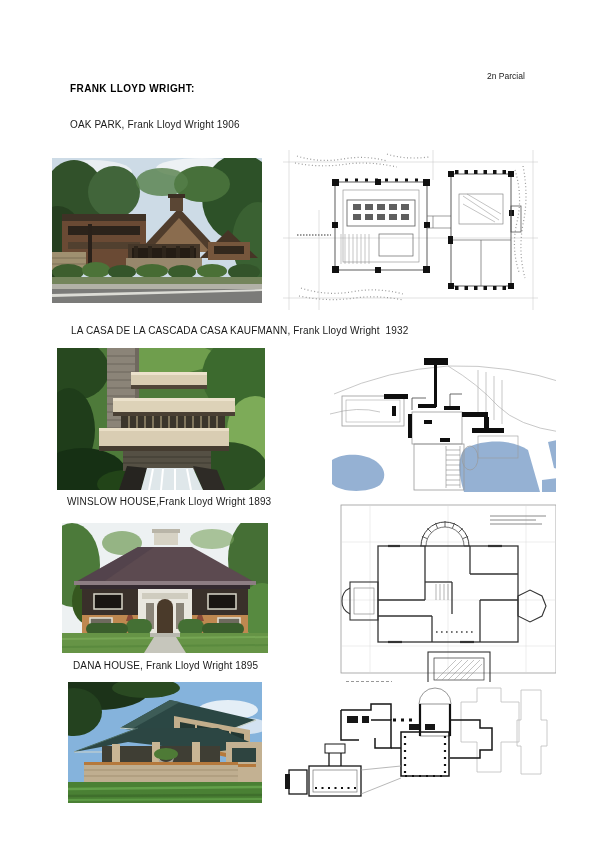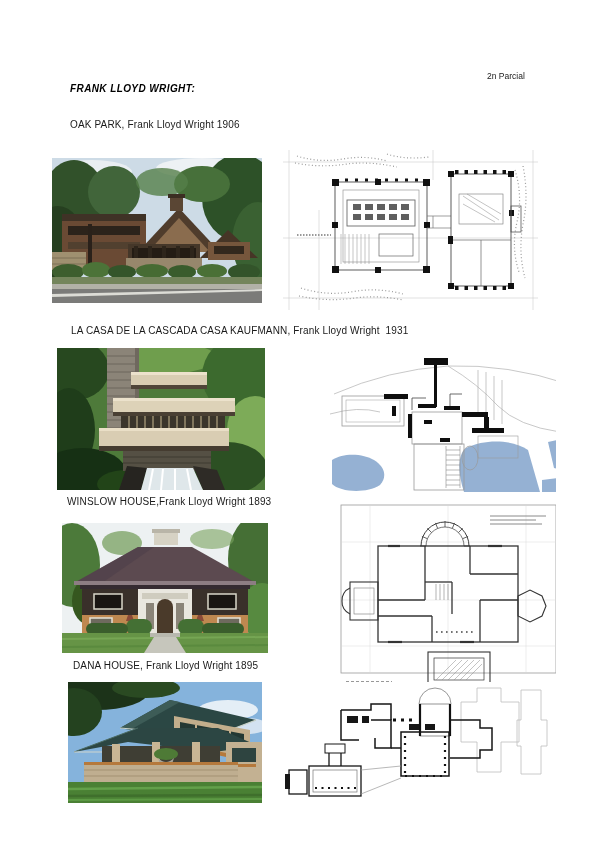--- a/index.html
+++ b/index.html
@@ -1,21 +1,21 @@
 <!DOCTYPE html>
 <html><head>
 <meta charset="utf-8">
 <style>
   html,body { margin:0; padding:0; background:#ffffff; }
   .page {
     position:relative; width:556px; height:848px; background:#ffffff;
     overflow:hidden; font-family:"Liberation Sans", sans-serif; color:#111;
   }
   .note { position:absolute; left:487px; top:71px; font-size:8.5px; color:#1a1a1a; }
-  .title { position:absolute; left:70px; top:83px; font-size:10px; font-weight:bold; letter-spacing:0.4px; color:#000;font-style:italic; }
+  .title { position:absolute; left:70px; top:83px; font-size:10px; font-weight:bold; letter-spacing:0.4px; color:#000; }
   .caption { position:absolute; font-size:10px; letter-spacing:0.15px; color:#1a1a1a; white-space:pre; }
   .cap1 { left:70px; top:119px; }
   .cap2 { left:71px; top:325px; }
   .cap3 { left:67px; top:496px; }
   .cap4 { left:73px; top:660px; }
   .photo, .plan { position:absolute; }
   .photo svg, .plan svg { display:block; width:100%; height:100%; }
   .photo1 { left:52px;  top:158px; width:210px; height:145px; }
   .plan1  { left:283px; top:150px; width:255px; height:160px; }
   .photo2 { left:57px;  top:348px; width:208px; height:142px; }
@@ -166,21 +166,21 @@
         <rect x="165" y="133" width="6" height="6"></rect>
           <rect x="225" y="133" width="6" height="6"></rect>
         <rect x="165" y="86" width="5" height="8"></rect>
           <rect x="226" y="60" width="5" height="6"></rect>
       </g>
       <rect x="228" y="56" width="10" height="26" fill="none" stroke="#555" stroke-width="0.8"></rect>
       <line x1="14" y1="85" x2="48" y2="85" stroke="#999" stroke-width="2" stroke-dasharray="1.5 1.5"></line>
     </svg>
   </div>
 
-  <div class="caption cap2">LA CASA DE LA CASCADA CASA KAUFMANN, Frank Lloyd Wright  1931</div>
+  <div class="caption cap2">LA CASA DE LA CASCADA CASA KAUFMANN, Frank Lloyd Wright  1932</div>
 
   <div class="photo photo2">
     <svg viewBox="0 0 208 142">
       <rect width="208" height="142" fill="#4e7a3a"></rect>
       <ellipse cx="18" cy="22" rx="34" ry="30" fill="#27481f"></ellipse>
       <ellipse cx="105" cy="10" rx="55" ry="16" fill="#6f9e4d"></ellipse>
       <ellipse cx="185" cy="28" rx="40" ry="40" fill="#3c6a2e"></ellipse>
       <ellipse cx="198" cy="82" rx="28" ry="34" fill="#7dab58"></ellipse>
       <ellipse cx="170" cy="120" rx="40" ry="26" fill="#2c5023"></ellipse>
       <ellipse cx="12" cy="82" rx="26" ry="42" fill="#1f3d1a"></ellipse>

